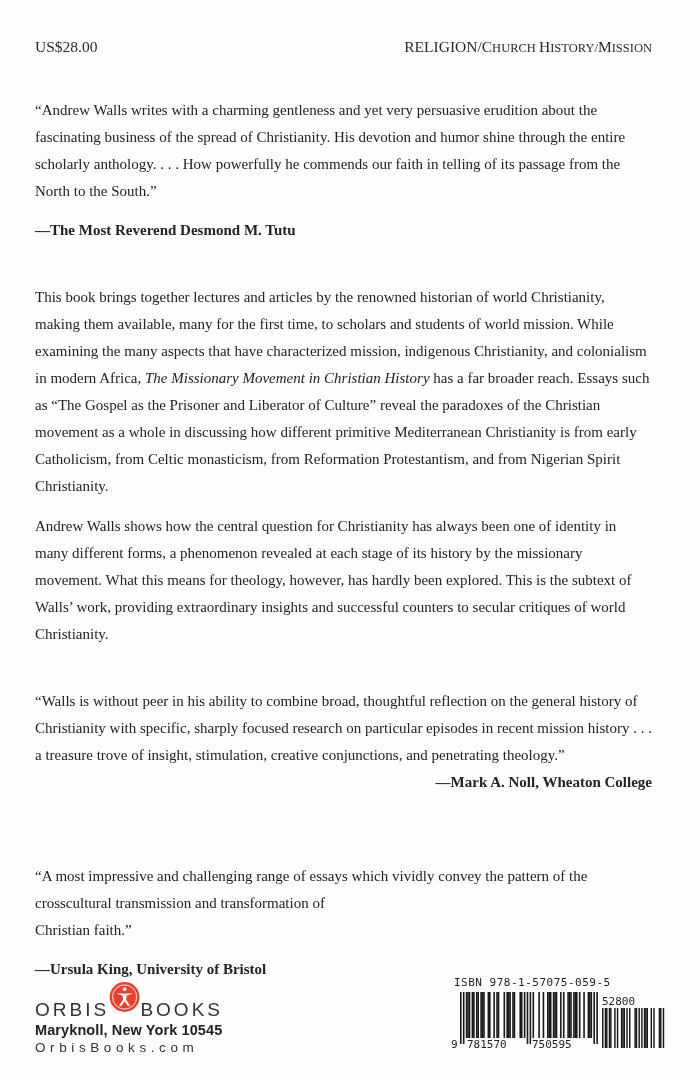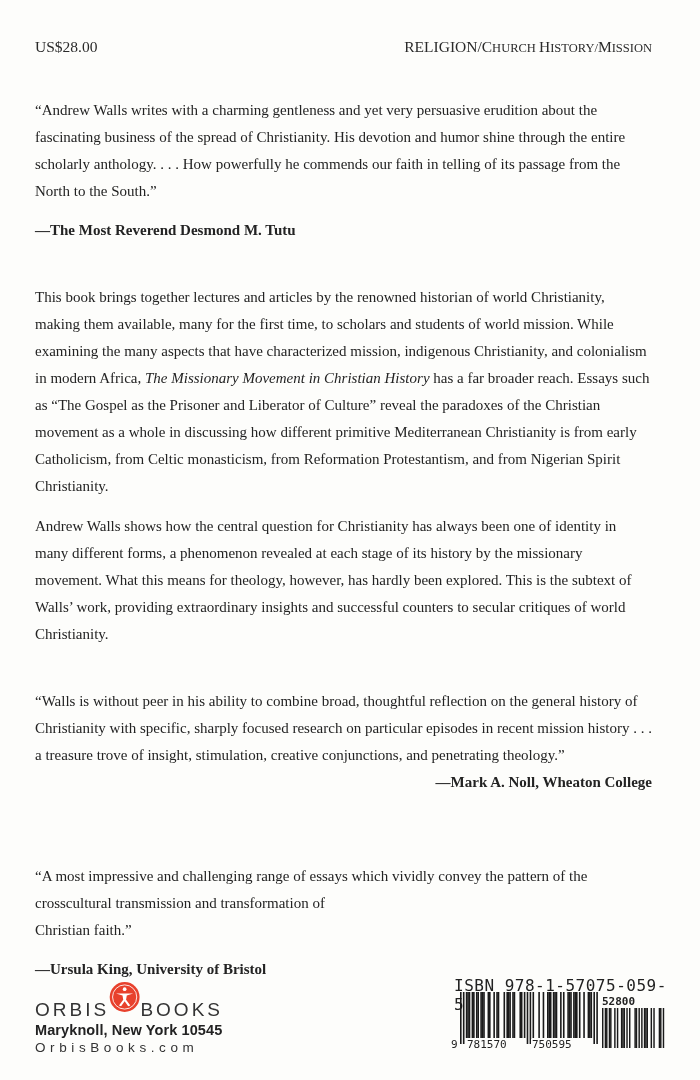--- a/index.html
+++ b/index.html
@@ -34,25 +34,25 @@
   }
   .orbis-row { display: flex; align-items: flex-end; justify-content: space-between; width: 188px; }
   .orbis-word { font-size: 19px; letter-spacing: 3px; color: #333; font-weight: normal; line-height: 18px; }
   .logo { width: 44px; height: 44px; }
   .orbis-addr { font-size: 14.5px; font-weight: bold; color: #222; margin-top: 3px; letter-spacing: 0.1px; }
   .orbis-url { font-size: 13.5px; letter-spacing: 4.6px; color: #333; margin-top: 2px; }
 
   .barcode-wrap { position: absolute; left: 452px; top: 976px; width: 215px; height: 80px; }
   .isbn-text {
     position: absolute; left: 2px; top: 0; font-family: "DejaVu Sans Mono", "Liberation Mono", monospace;
-    font-size: 16px; letter-spacing: 0.5px; color: #222;
+    font-size: 11px; letter-spacing: 0.5px; color: #222;
   }
   .price-code {
     position: absolute; left: 150px; top: 19px; font-family: "DejaVu Sans Mono", "Liberation Mono", monospace;
-    font-size: 11px; color: #222; font-weight: bold;
+    font-size: 11px; color: #222;
   }
   svg.bars { position: absolute; left: 0; top: 16px; }
   .digits {
     position: absolute; top: 63px; font-family: "DejaVu Sans Mono", "Liberation Mono", monospace;
     font-size: 11px; color: #222; background: #fdfdfb; padding: 0 1px; line-height: 12px;
   }
 </style>
 </head>
 <body>
 

